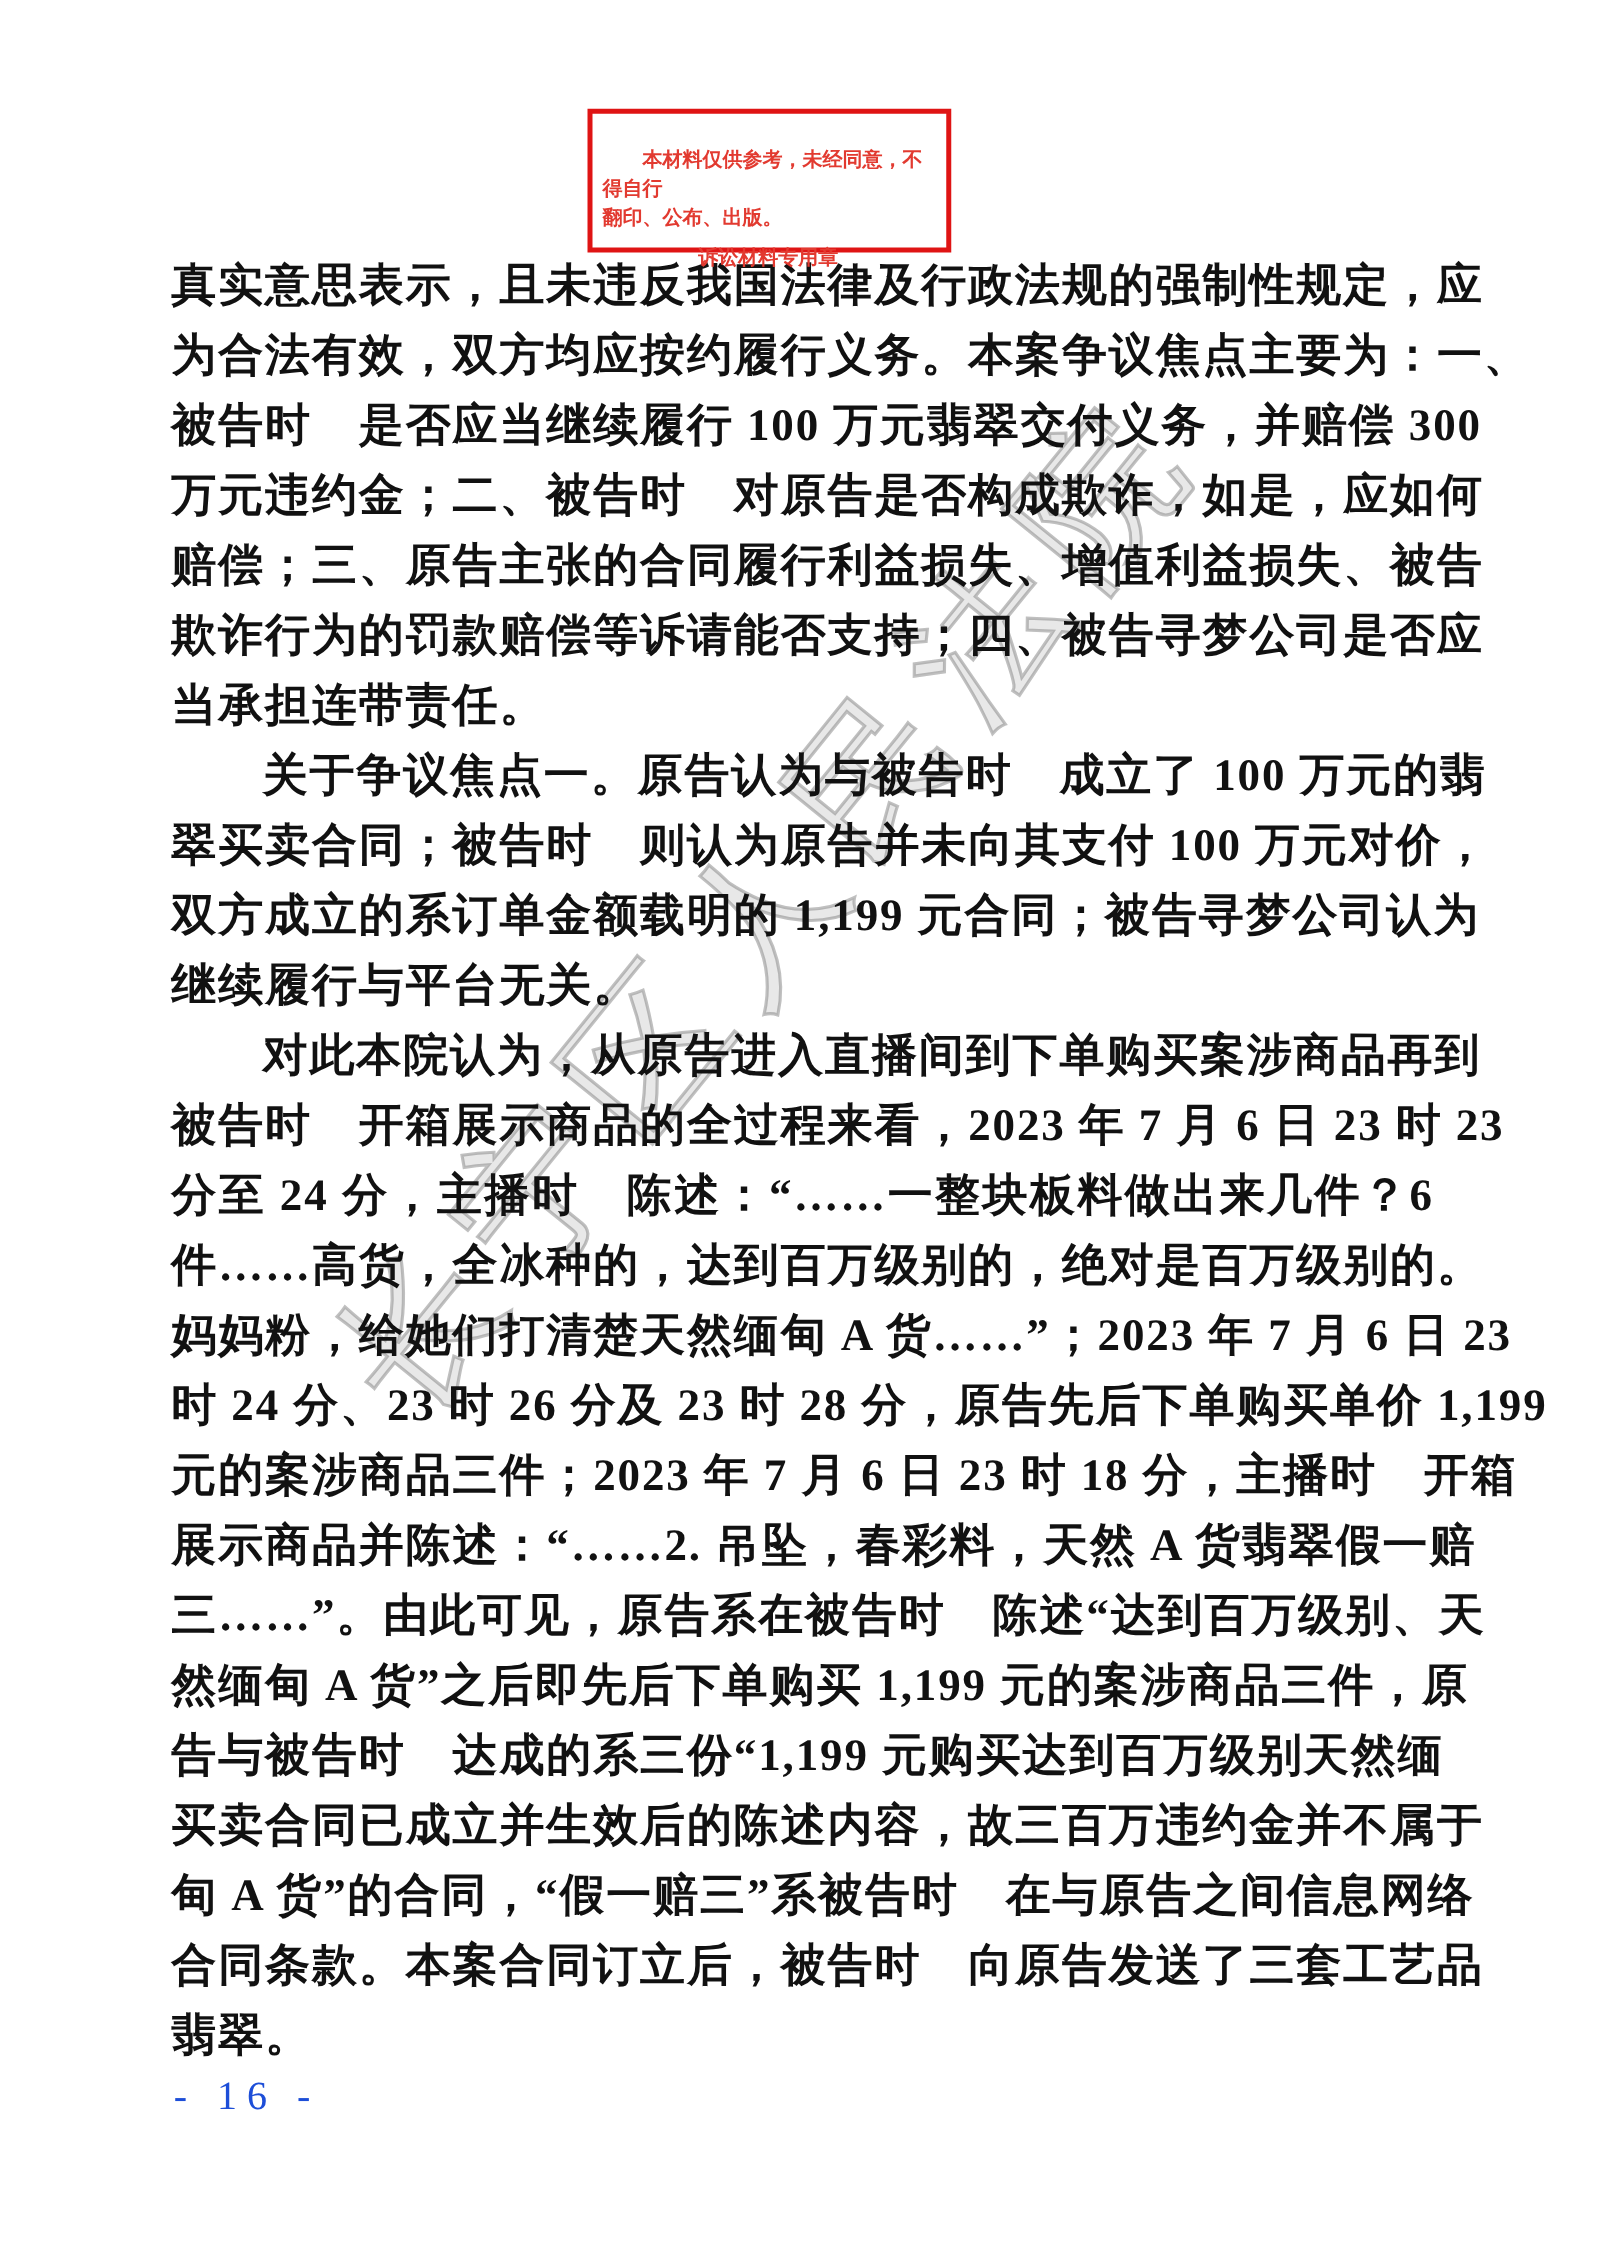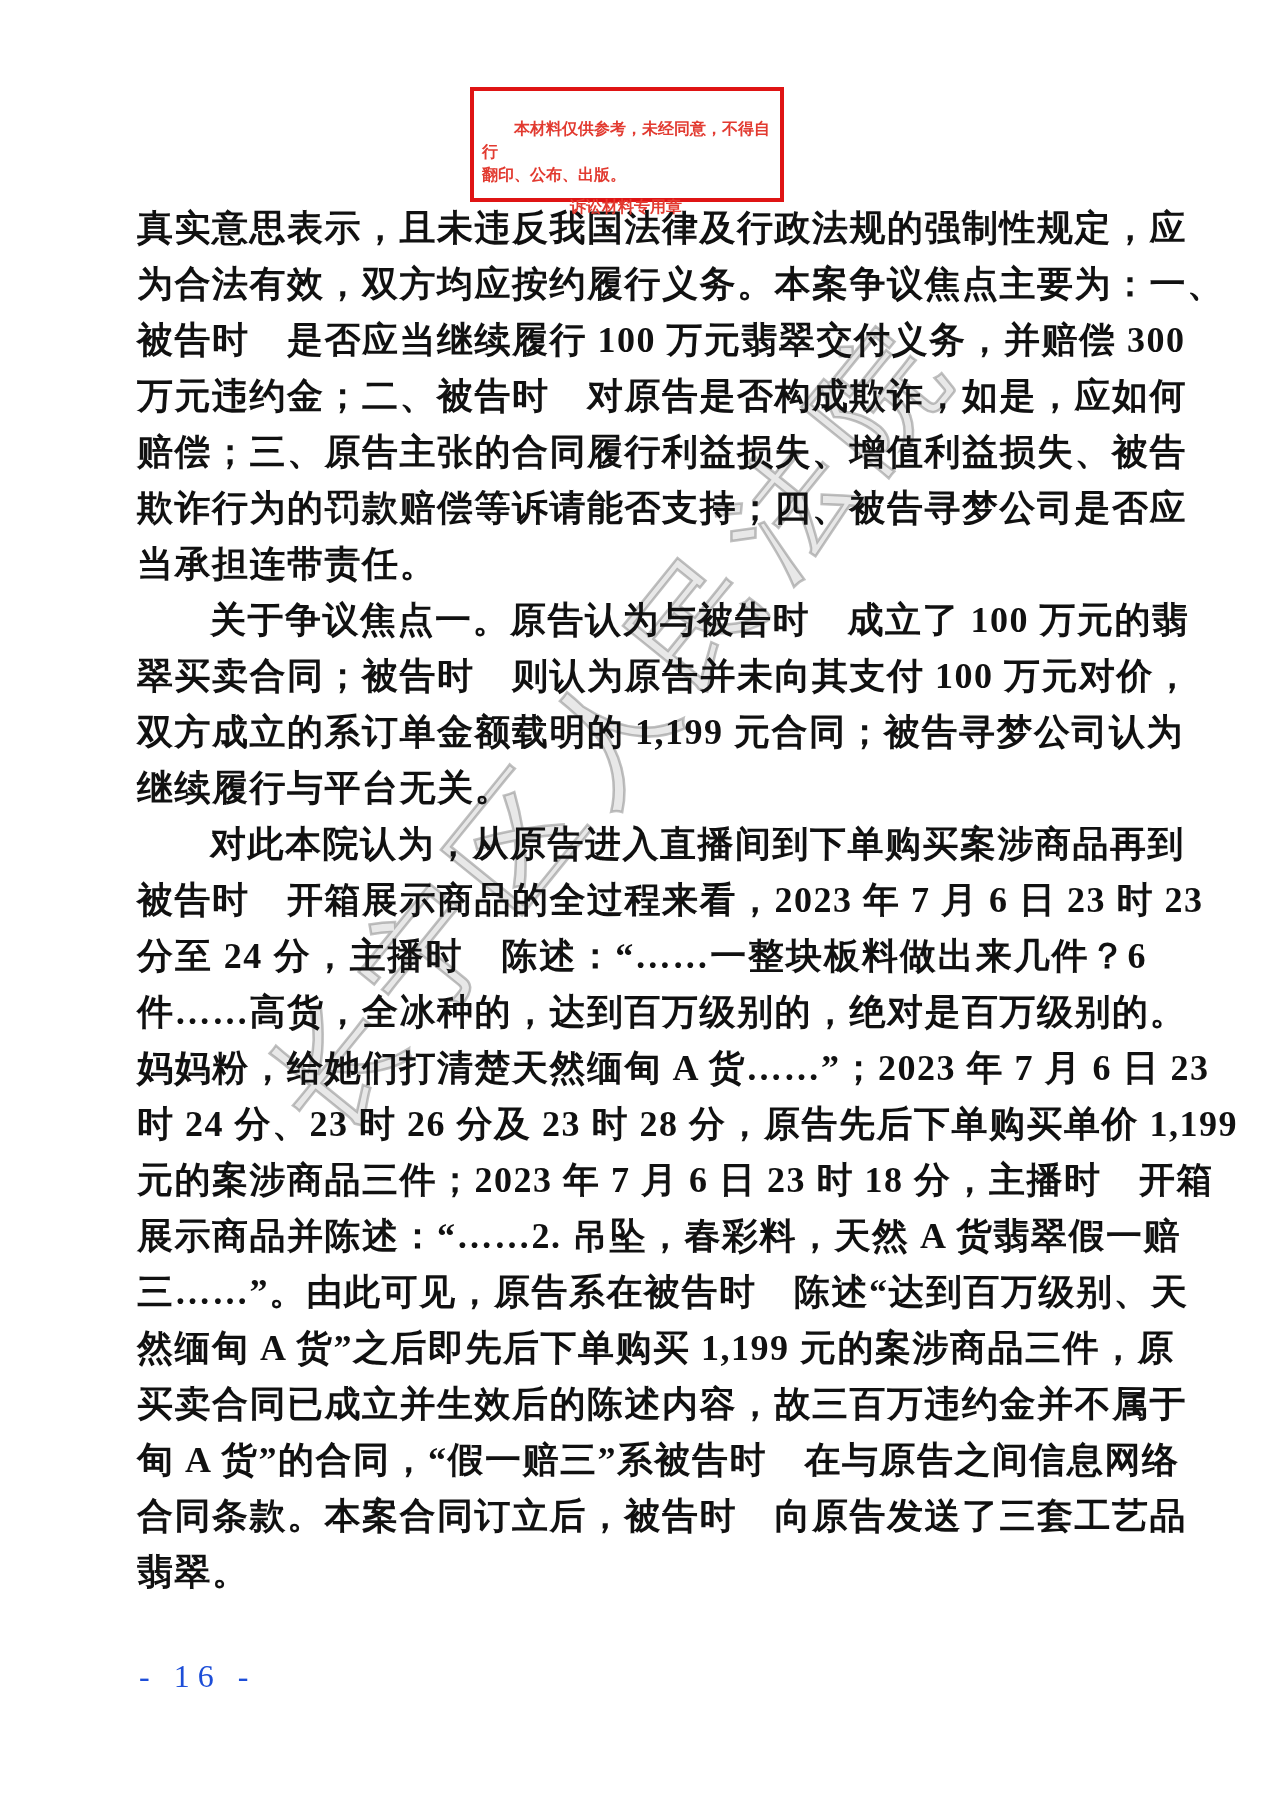--- a/index.html
+++ b/index.html
@@ -22,21 +22,21 @@
     white-space:nowrap;
     color:rgba(150,150,150,0.22);
     -webkit-text-stroke:2.5px rgba(130,130,130,0.50);
     pointer-events:none;
     z-index:1;
   }
   
   .stamp{
     position:absolute;
     left:470px;top:87px;
-    width:314px;height:115px;
+    width:291px;height:115px;
     box-sizing:border-box;
     border:4px solid #df1414;
     z-index:3;
     font-size:16px;
     font-weight:bold;
     line-height:23px;
     padding:26px 8px 0 8px;
     color:#e23a30;
   }
   .stamp .s-line1{text-indent:32px;}
@@ -97,20 +97,21 @@
       <div class="line indent">对此本院认为，从原告进入直播间到下单购买案涉商品再到</div>
       <div class="line">被告时　开箱展示商品的全过程来看，2023 年 7 月 6 日 23 时 23</div>
       <div class="line">分至 24 分，主播时　陈述：“……一整块板料做出来几件？6</div>
       <div class="line">件……高货，全冰种的，达到百万级别的，绝对是百万级别的。</div>
       <div class="line">妈妈粉，给她们打清楚天然缅甸 A 货……”；2023 年 7 月 6 日 23</div>
       <div class="line">时 24 分、23 时 26 分及 23 时 28 分，原告先后下单购买单价 1,199</div>
       <div class="line">元的案涉商品三件；2023 年 7 月 6 日 23 时 18 分，主播时　开箱</div>
       <div class="line">展示商品并陈述：“……2. 吊坠，春彩料，天然 A 货翡翠假一赔</div>
       <div class="line">三……”。由此可见，原告系在被告时　陈述“达到百万级别、天</div>
       <div class="line">然缅甸 A 货”之后即先后下单购买 1,199 元的案涉商品三件，原</div>
+      <div class="line">告与被告时　达成的系三份“1,199 元购买达到百万级别天然缅</div>
       <div class="line">买卖合同已成立并生效后的陈述内容，故三百万违约金并不属于</div>
       <div class="line">甸 A 货”的合同，“假一赔三”系被告时　在与原告之间信息网络</div>
       <div class="line">合同条款。本案合同订立后，被告时　向原告发送了三套工艺品</div>
       <div class="line no-just">翡翠。</div>
     </div>
 
   <div class="page-number">- 16 -</div>
 
 </div>
 

